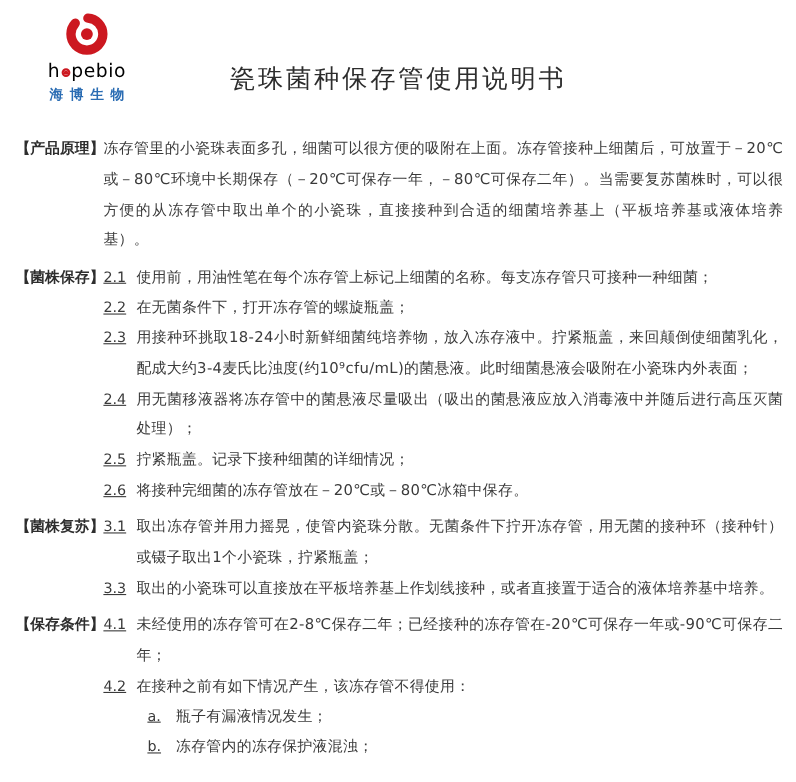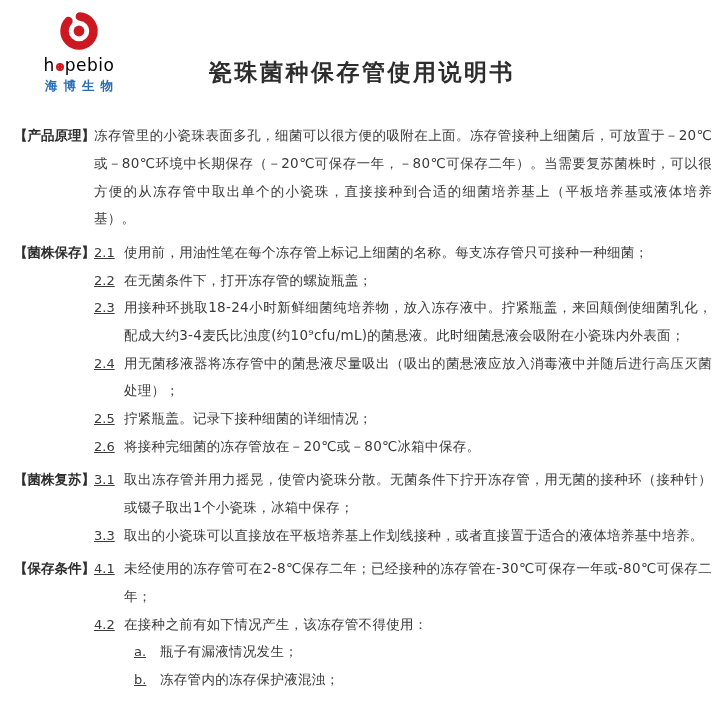--- a/index.html
+++ b/index.html
@@ -29,21 +29,21 @@
   }
   .logo-cn {
     margin-top:3px; padding-left:6px;
     font-size:12.5px; font-weight:700; color:#2a6cb3; letter-spacing:6px;
   }
 
   
   .doc-title {
     padding-top:56px;
     text-align:center;
-    font-size:23px; font-weight:700; color:#2d2d2d;
+    font-size:23px; font-weight:400; color:#2d2d2d;
     letter-spacing:2.5px;
     line-height:1.4;
   }
 
   
   .content { margin-top:34px; padding:0 12px 0 14px; }
   .section { display:flex; margin-bottom:6px; }
   .section-label {
     width:80px; flex-shrink:0;
     font-weight:700; color:#2e2e2e;
@@ -127,35 +127,35 @@
           <span class="item-text">将接种完细菌的冻存管放在－20℃或－80℃冰箱中保存。</span>
         </div>
       </div>
     </div>
 
     <div class="section">
       <div class="section-label">【菌株复苏】</div>
       <div class="section-body">
         <div class="item">
           <span class="item-num">3.1</span>
-          <span class="item-text">取出冻存管并用力摇晃，使管内瓷珠分散。无菌条件下拧开冻存管，用无菌的接种环（接种针）或镊子取出1个小瓷珠，冰箱中保存；</span>
+          <span class="item-text">取出冻存管并用力摇晃，使管内瓷珠分散。无菌条件下拧开冻存管，用无菌的接种环（接种针）或镊子取出1个小瓷珠，拧紧瓶盖；</span>
         </div>
         <div class="item">
           <span class="item-num">3.3</span>
           <span class="item-text">取出的小瓷珠可以直接放在平板培养基上作划线接种，或者直接置于适合的液体培养基中培养。</span>
         </div>
       </div>
     </div>
 
     <div class="section">
       <div class="section-label">【保存条件】</div>
       <div class="section-body">
         <div class="item">
           <span class="item-num">4.1</span>
-          <span class="item-text">未经使用的冻存管可在2-8℃保存二年；已经接种的冻存管在-30℃可保存一年或-80℃可保存二年；</span>
+          <span class="item-text">未经使用的冻存管可在2-8℃保存二年；已经接种的冻存管在-20℃可保存一年或-90℃可保存二年；</span>
         </div>
         <div class="item">
           <span class="item-num">4.2</span>
           <span class="item-text">在接种之前有如下情况产生，该冻存管不得使用：</span>
         </div>
         <div class="subitems">
           <div class="subitem">
             <span class="item-num">a.</span>
             <span class="item-text">瓶子有漏液情况发生；</span>
           </div>

